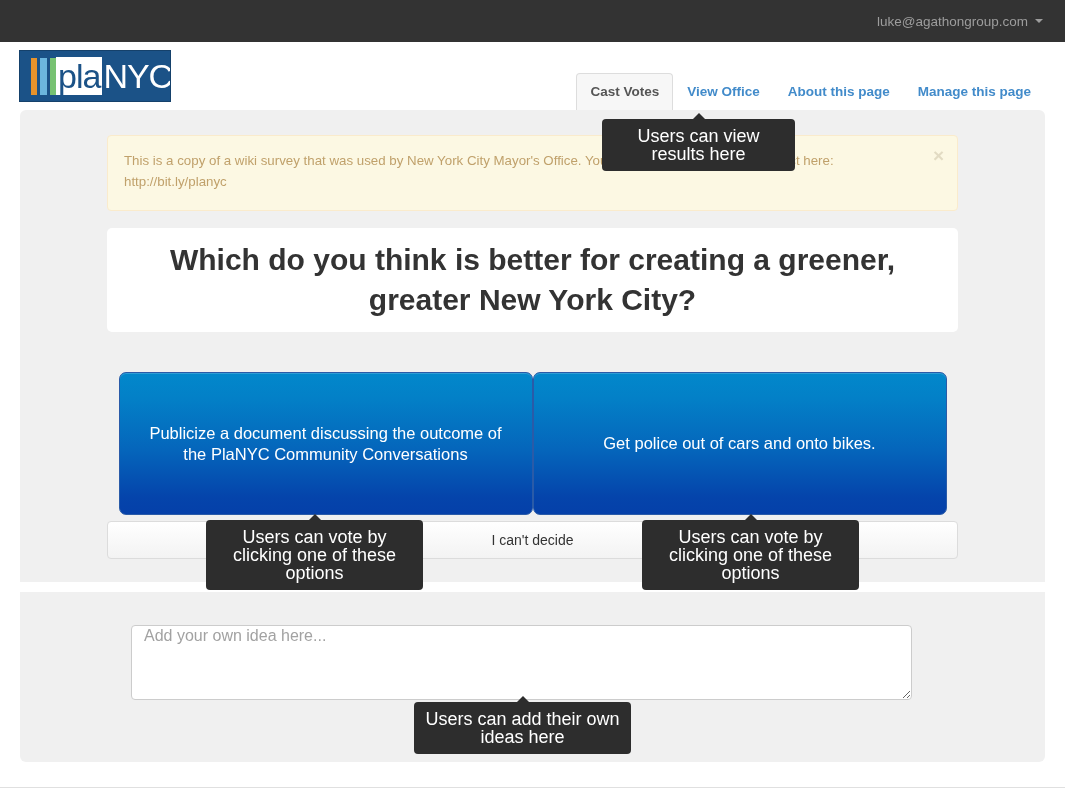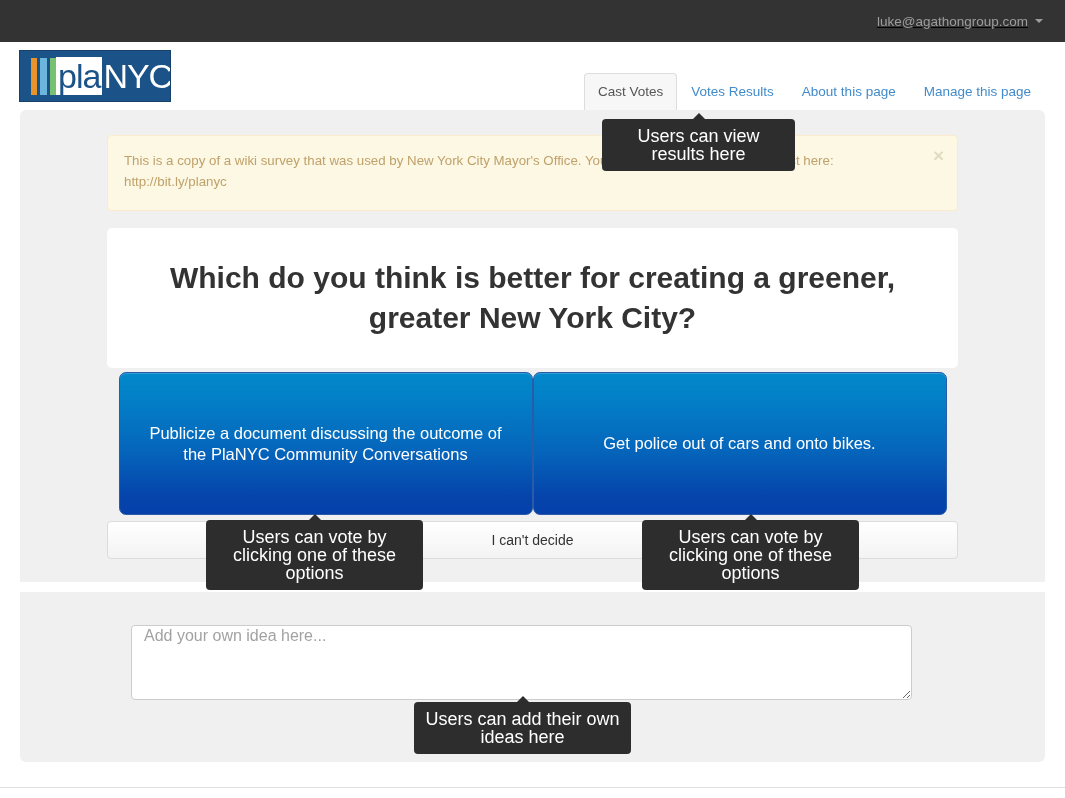--- a/index.html
+++ b/index.html
@@ -9,21 +9,21 @@
     background: #ffffff;
     font-family: "Liberation Sans", sans-serif;
     overflow: hidden;
   }
 
   
   .topbar {
     position: absolute; left: 0; top: 0;
     width: 1065px; height: 42px;
     background: #333333;
-    display: flex; align-items: center; justify-content: flex-end; text-decoration: underline;
+    display: flex; align-items: center; justify-content: flex-end;
   }
   .user-menu {
     display: flex; align-items: center; gap: 7px;
     color: #9d9d9d; font-size: 13.5px;
     padding-right: 22px; cursor: pointer;
   }
   .caret {
     width: 0; height: 0;
     border-left: 4px solid transparent;
     border-right: 4px solid transparent;
@@ -63,20 +63,21 @@
   .logo .pla {
     background: #ffffff; color: #1b5287;
     padding: 0 2px; display: inline-block;
   }
   .logo .nyc { color: #ffffff; padding-left: 1px; }
 
   .tabs {
     position: absolute; right: 0px; bottom: 0px;
     height: 40px; display: flex; align-items: flex-end;
     padding-right: 20px;
+    font-weight: bold;
   }
   .tab {
     font-size: 13.5px; line-height: 1;
     padding: 11px 13px 12px 13px;
     color: #428bca; cursor: pointer;
     text-decoration: none; white-space: nowrap;
     border: 1px solid transparent;
     border-radius: 4px 4px 0 0;
     margin-bottom: -1px;
   }
@@ -108,21 +109,21 @@
     position: absolute; right: 13px; top: 10px;
     color: #c9c0a4; font-size: 19px; line-height: 1;
     font-weight: bold; cursor: pointer; opacity: .5;
     background: none; border: 0; padding: 0;
     font-family: "Liberation Sans", sans-serif;
   }
 
   
   .question-card {
     position: absolute; left: 87px; top: 118px;
-    width: 851px; height: 140px;
+    width: 851px; height: 104px;
     background: #ffffff; border-radius: 5px;
     display: flex; align-items: center; justify-content: center;
     padding: 0 40px;
   }
   .question-card h1 {
     margin: 0; text-align: center;
     font-size: 30px; line-height: 40px;
     font-weight: bold; color: #333333;
   }
 
@@ -219,21 +220,21 @@
         <i class="s4"></i>
         <i class="s5"></i>
     </div>
     <div class="wordmark">
       <span class="pla">pla</span><span class="nyc">NYC</span>
     </div>
   </div>
 
   <div class="tabs">
     <a class="tab active" href="#">Cast Votes</a>
-    <a class="tab" href="#">Votes Results</a>
+    <a class="tab" href="#">View Office</a>
     <a class="tab" href="#">About this page</a>
     <a class="tab" href="#">Manage this page</a>
   </div>
 
 </div>
 
 <div class="panel" id="panel-vote">
 
   <div class="alert">
     <span>This is a copy of a wiki survey that was used by New York City Mayor's Office. You can read more about the project here: http://bit.ly/planyc</span>

